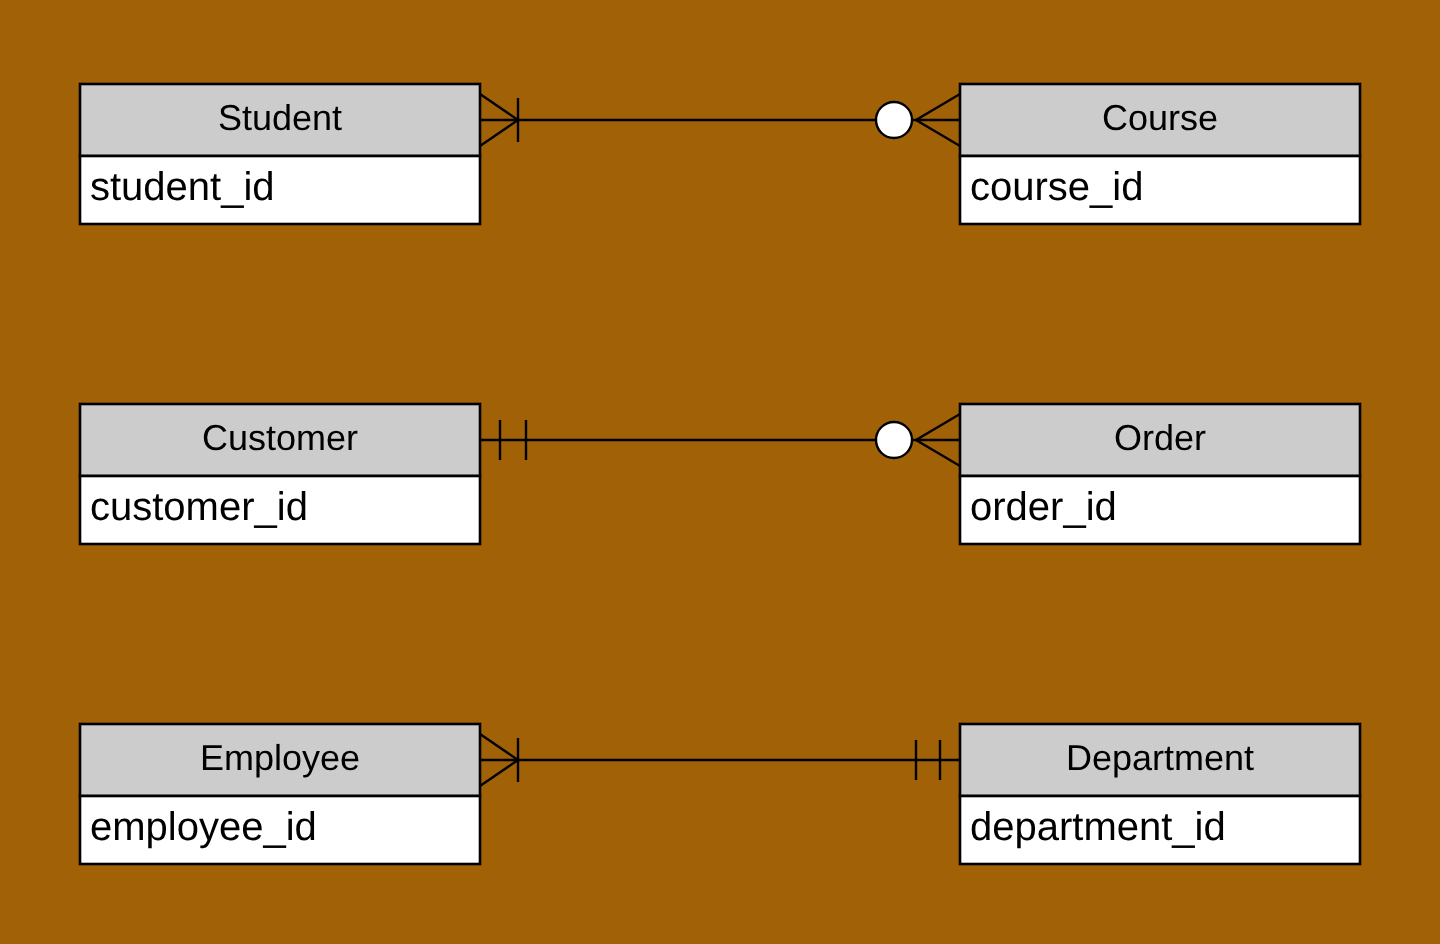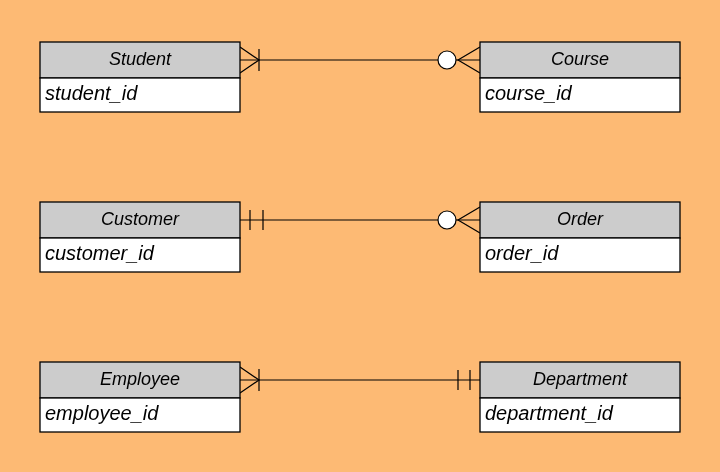--- a/index.html
+++ b/index.html
@@ -1,22 +1,21 @@
 <!DOCTYPE html>
 <html><head>
 <meta charset="utf-8">
 <style>
   html, body { margin: 0; padding: 0; background: #ffffff; }
   .stage {
     position: relative;
     width: 720px;
     height: 472px;
-    background: #fdba74;
+    background: #a16207;
     overflow: hidden;
-    font-style: italic;
   }
   svg { display: block; }
   .entity-header { fill: #cccccc; stroke: #000000; stroke-width: 1.3; }
   .entity-body   { fill: #ffffff; stroke: #000000; stroke-width: 1.3; }
   .entity-name {
     font-family: "Liberation Sans", sans-serif;
     font-size: 18px;
     fill: #000000;
     text-anchor: middle;
   }

